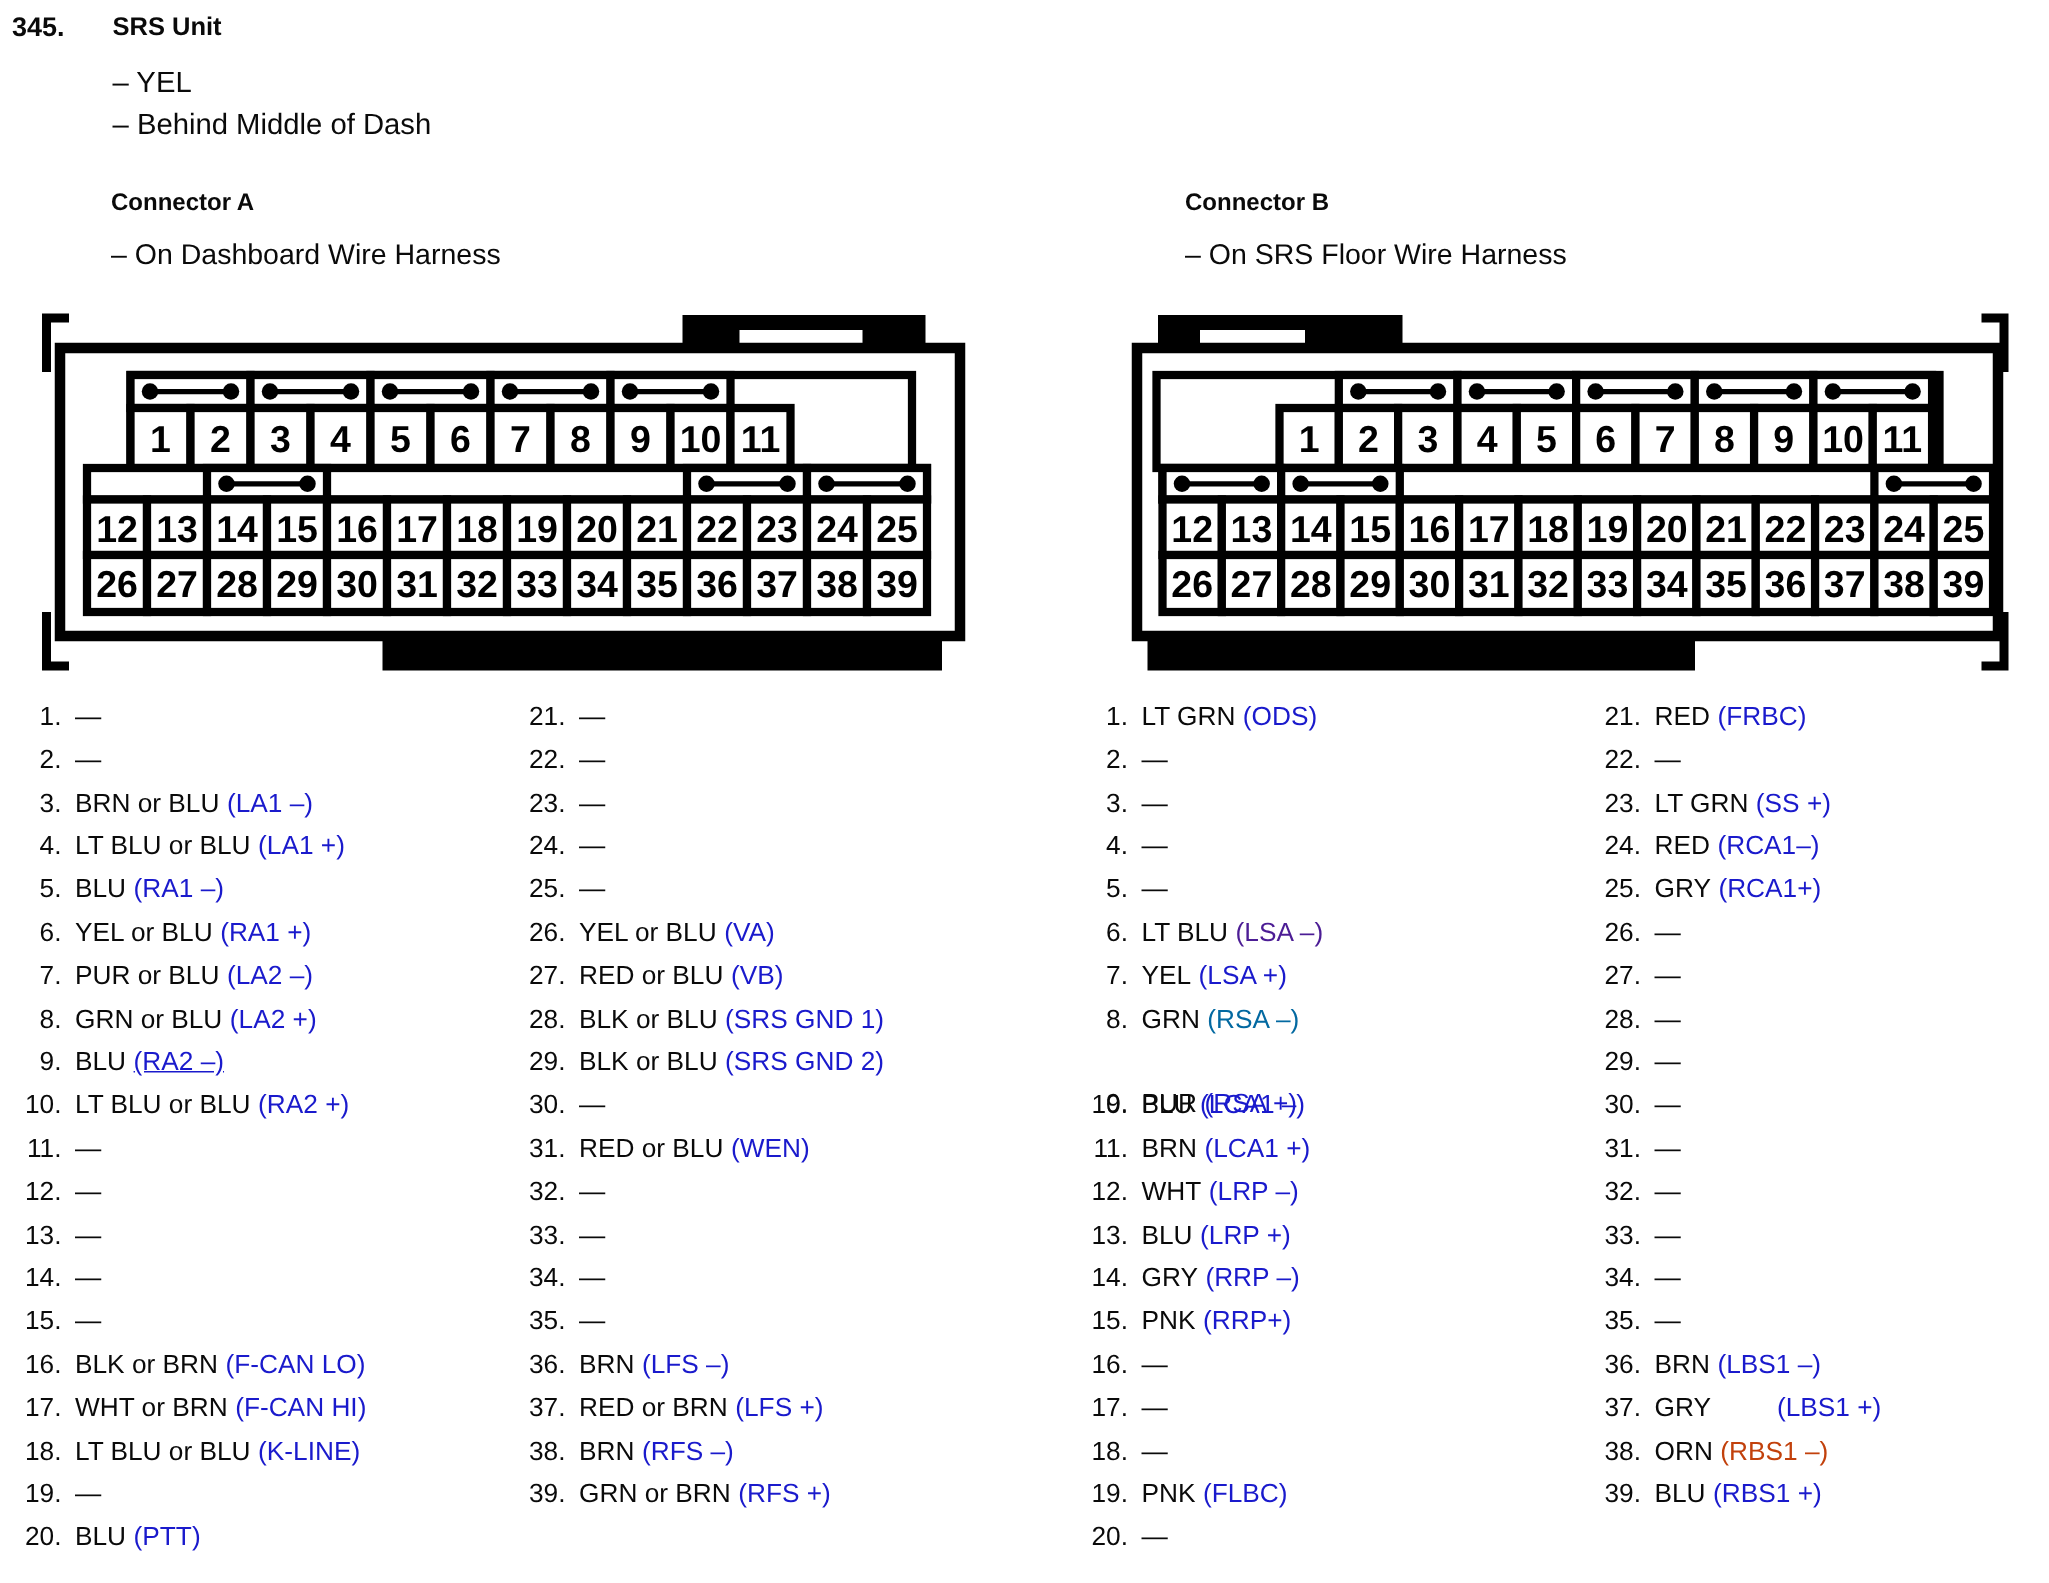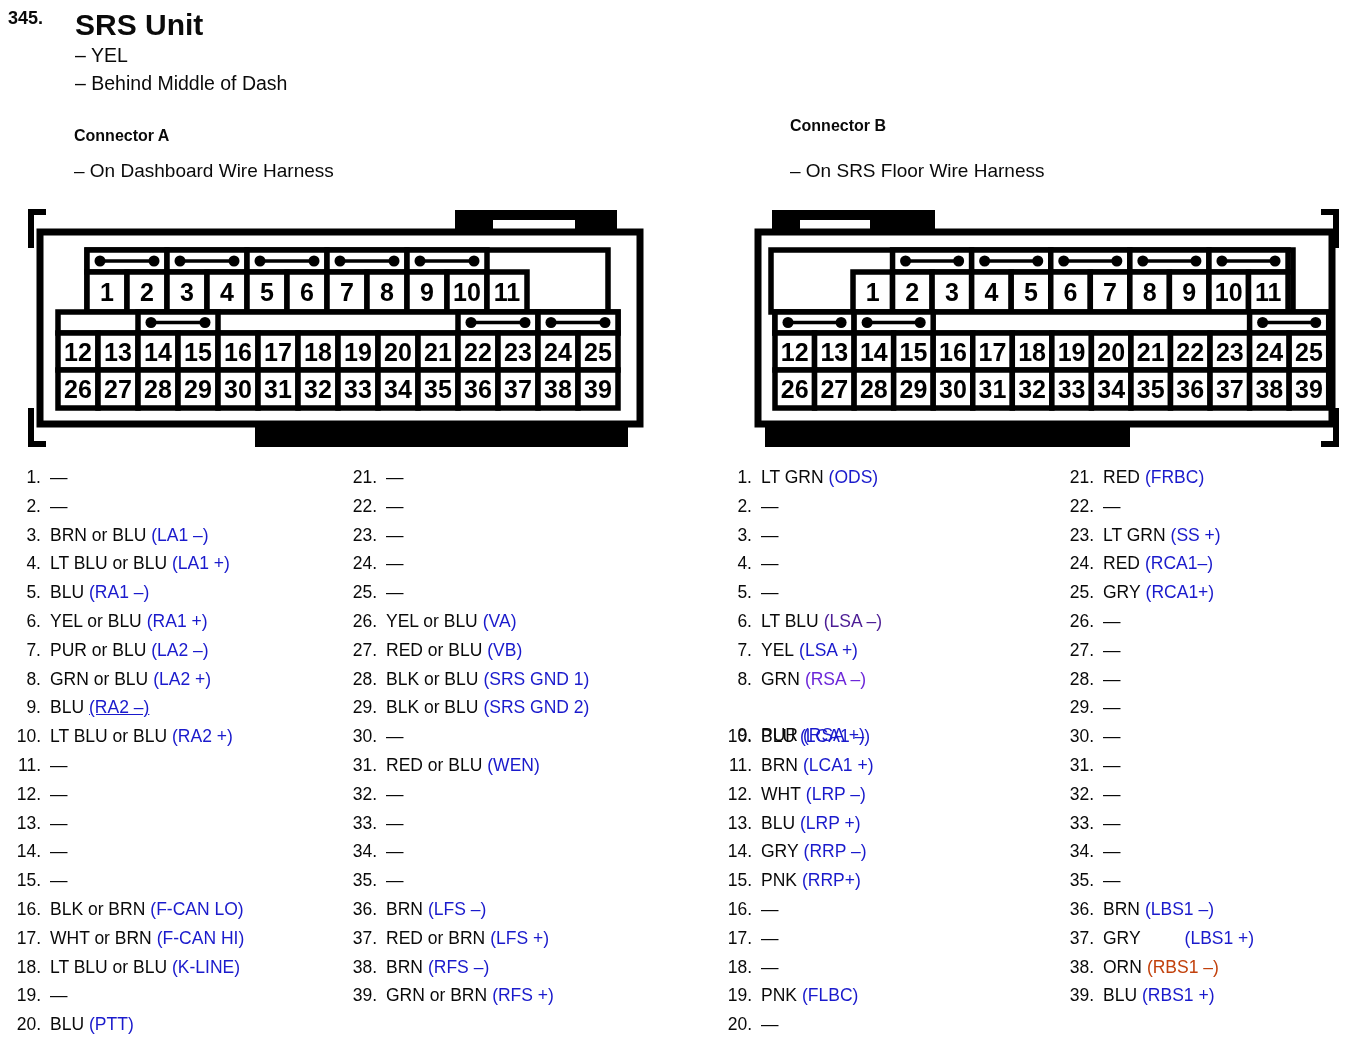--- a/index.html
+++ b/index.html
@@ -3,21 +3,21 @@
 <meta charset="utf-8">
 <style>
   html,body{margin:0;padding:0;background:#ffffff;}
   body{
     position:relative;width:1366px;height:1055px;
     font-family:"Liberation Sans","DejaVu Sans",sans-serif;
     color:#0a0a0a;overflow:hidden;
   }
   .abs{position:absolute;}
   .page-num{left:8px;top:8px;font-size:18px;font-weight:bold;}
-  .page-title{left:75px;top:8px;font-size:30px;font-weight:bold;}
+  .page-title{left:75px;top:8px;font-size:17px;font-weight:bold;}
   .note1{left:75px;top:44px;font-size:19.5px;}
   .note2{left:75px;top:72px;font-size:19.5px;}
   .conn-title{font-size:16px;font-weight:bold;}
   .conn-sub{font-size:19px;}
   .pin-col{position:absolute;top:467px;}
   .pin-row{display:flex;align-items:baseline;height:28.8px;font-size:17.5px;white-space:nowrap;}
   .pin-num{display:inline-block;width:38px;text-align:right;margin-right:9px;flex:none;}
   .pin-sig{margin-left:5px;}
   svg{position:absolute;display:block;}
   svg text{font-family:"Liberation Sans","DejaVu Sans",sans-serif;font-weight:bold;font-size:25px;fill:#000;}
@@ -25,21 +25,21 @@
 </head>
 <body>
 
 <div class="abs page-num">345.</div>
 <div class="abs page-title">SRS Unit</div>
 <div class="abs note1">– YEL</div>
 <div class="abs note2">– Behind Middle of Dash</div>
 
 <div class="abs conn-title" style="left:74px;top:127px;">Connector A</div>
 <div class="abs conn-sub" style="left:74px;top:160px;">– On Dashboard Wire Harness</div>
-<div class="abs conn-title" style="left:790px;top:117px;">Connector B</div>
+<div class="abs conn-title" style="left:790px;top:127px;">Connector B</div>
 <div class="abs conn-sub" style="left:790px;top:160px;">– On SRS Floor Wire Harness</div>
 
 <svg id="svgA" style="left:25px;top:208px;" width="630" height="248" viewBox="-10 0 630 248">
     <rect x="420" y="2" width="162" height="22" fill="#000" stroke="none" stroke-width="0"></rect>
     <rect x="458" y="12" width="82" height="10" fill="#fff" stroke="none" stroke-width="0"></rect>
     <rect x="220" y="210" width="373" height="29" fill="#000" stroke="none" stroke-width="0"></rect>
     <rect x="5" y="24" width="600" height="192" fill="#fff" stroke="#000" stroke-width="7"></rect>
     <path d="M -4 40 L -4 4 L 11 4" fill="none" stroke="#000" stroke-width="6"></path>
     <path d="M -4 200 L -4 236 L 11 236" fill="none" stroke="#000" stroke-width="6"></path>
     <rect x="52" y="42" width="521" height="62" fill="#fff" stroke="#000" stroke-width="5.5"></rect>
@@ -485,21 +485,21 @@
       <span class="pin-sig" style="color: #4c1d95;">(LSA –)</span>
     </div>
     <div class="pin-row">
       <span class="pin-num">7.</span>
       <span>YEL</span>
       <span class="pin-sig" style="color: rgb(26, 26, 204);">(LSA +)</span>
     </div>
     <div class="pin-row">
       <span class="pin-num">8.</span>
       <span>GRN</span>
-      <span class="pin-sig" style="color: #6d28d9;">(RSA –)</span>
+      <span class="pin-sig" style="color: #0369a1;">(RSA –)</span>
     </div>
     <div class="pin-row">
       <span class="pin-num">9.</span>
       <span>PUR</span>
       <span class="pin-sig" style="color: rgb(26, 26, 204); margin-top: 28px;">(RSA +)</span>
     </div>
     <div class="pin-row">
       <span class="pin-num">10.</span>
       <span>BLU</span>
       <span class="pin-sig" style="color: rgb(26, 26, 204);">(LCA1 –)</span>

